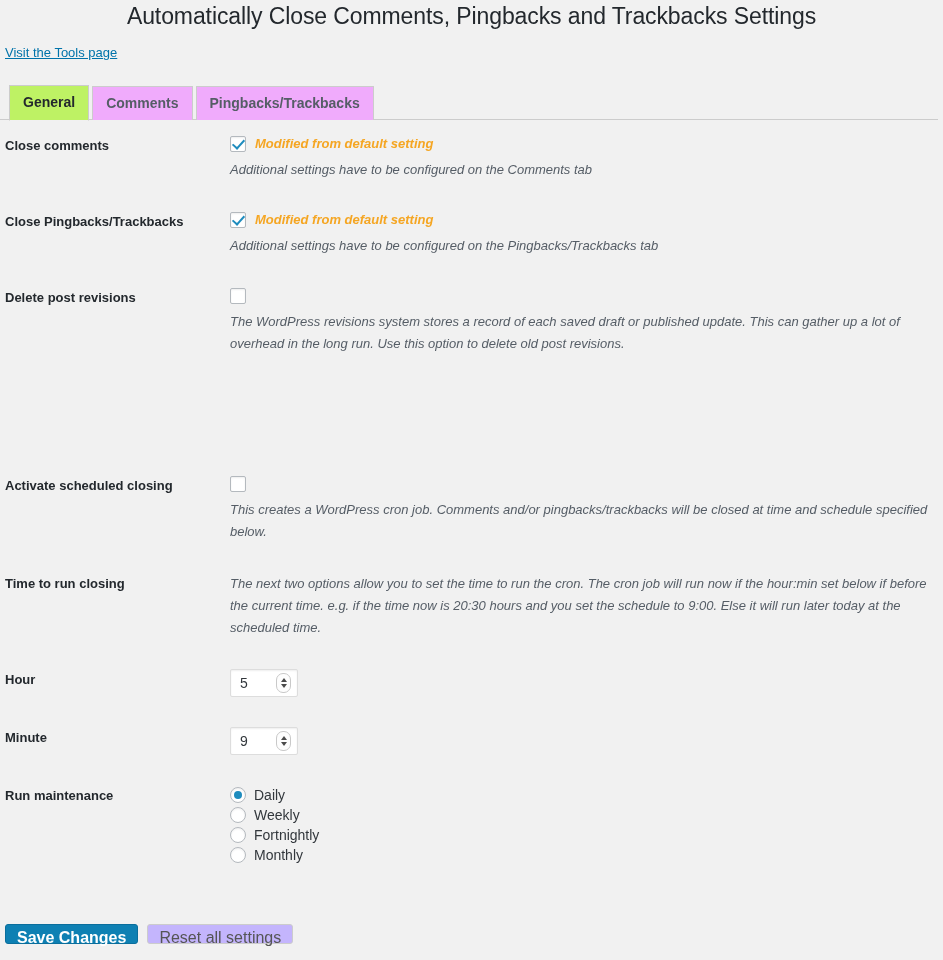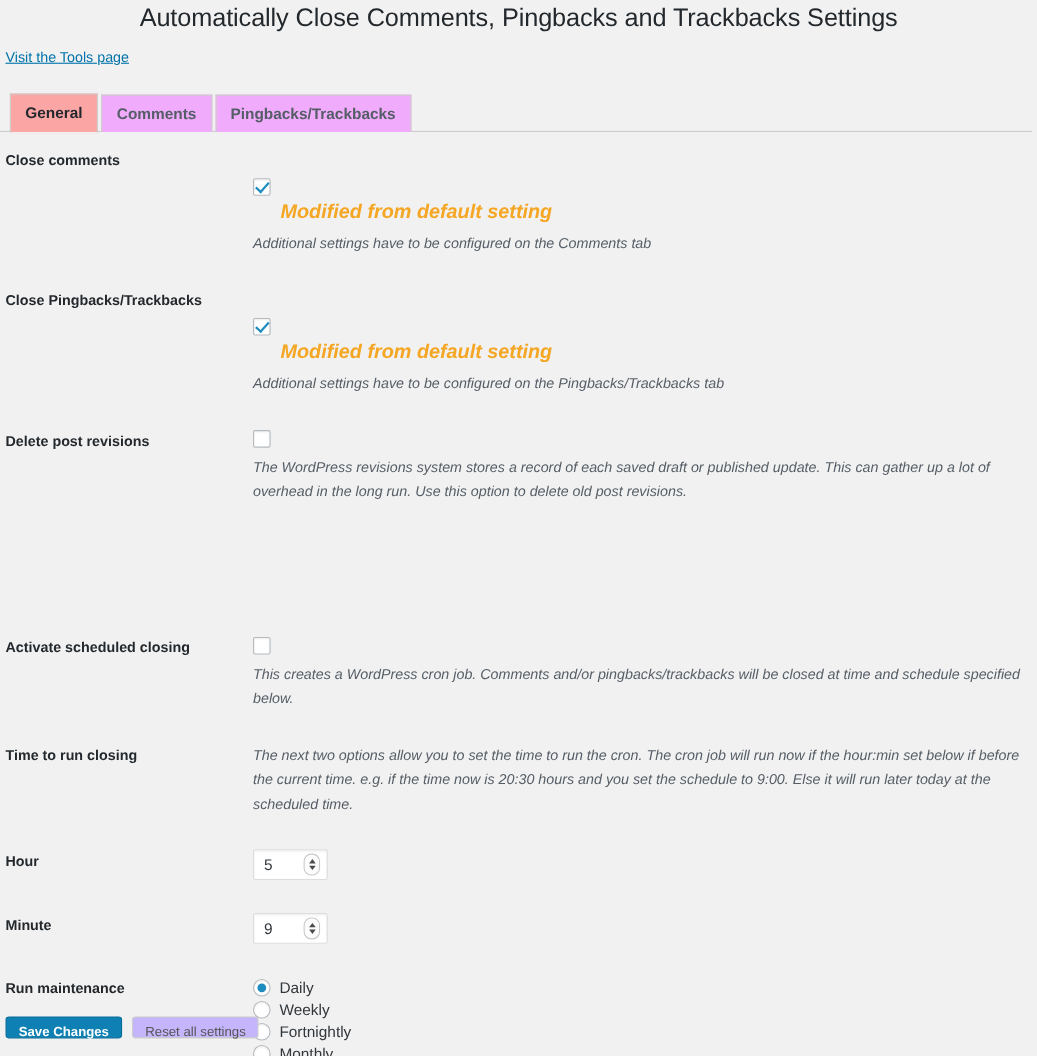--- a/index.html
+++ b/index.html
@@ -68,21 +68,21 @@
     padding: 5px 13px 6px 13px;
     border: 1px solid #ccc;
     border-bottom: none;
     background: #f0abfc;
     color: #555d66;
     margin-right: 3px;
     cursor: pointer;
     white-space: nowrap;
   }
   .nav-tab.active {
-    background: #fca5a5;
+    background: #bef264;
     color: #23282d;
     border-bottom: 1px solid #f1f1f1;
     margin-bottom: -1px;
     padding-bottom: 7px;
     text-align: right;
   }
   
   .form-table {
     width: 100%;
     border-collapse: collapse;
@@ -105,26 +105,25 @@
     vertical-align: top;
   }
 
   .ctrl-line {
     display: flex;
     align-items: center;
     gap: 9px;
     min-height: 18px;
   }
   .modified-note {
-    font-size: 18px;
+    font-size: 13px;
     font-style: italic;
     font-weight: bold;
     color: #f5a623;
     white-space: nowrap;
-    margin-top: 46px;
   }
   .desc {
     display: block;
     font-size: 13px;
     font-style: italic;
     color: #555d66;
     line-height: 22px;
     margin-top: 6px;
     max-width: 712px;
   }
@@ -254,21 +253,21 @@
   .submit-row {
     position: absolute;
     left: 5px;
     top: 924px;
     display: flex;
     gap: 9px;
     align-items: center;
   }
   .btn {
     font-family: "Liberation Sans", sans-serif;
-    font-size: 12px;
+    font-size: 16px;
     line-height: 26px;
     height: 20px;
     padding: 0 11px;
     border-radius: 3px;
     cursor: pointer;
     box-sizing: border-box;
     white-space: nowrap;
   }
   .btn-primary {
     background: #0e80b3;

